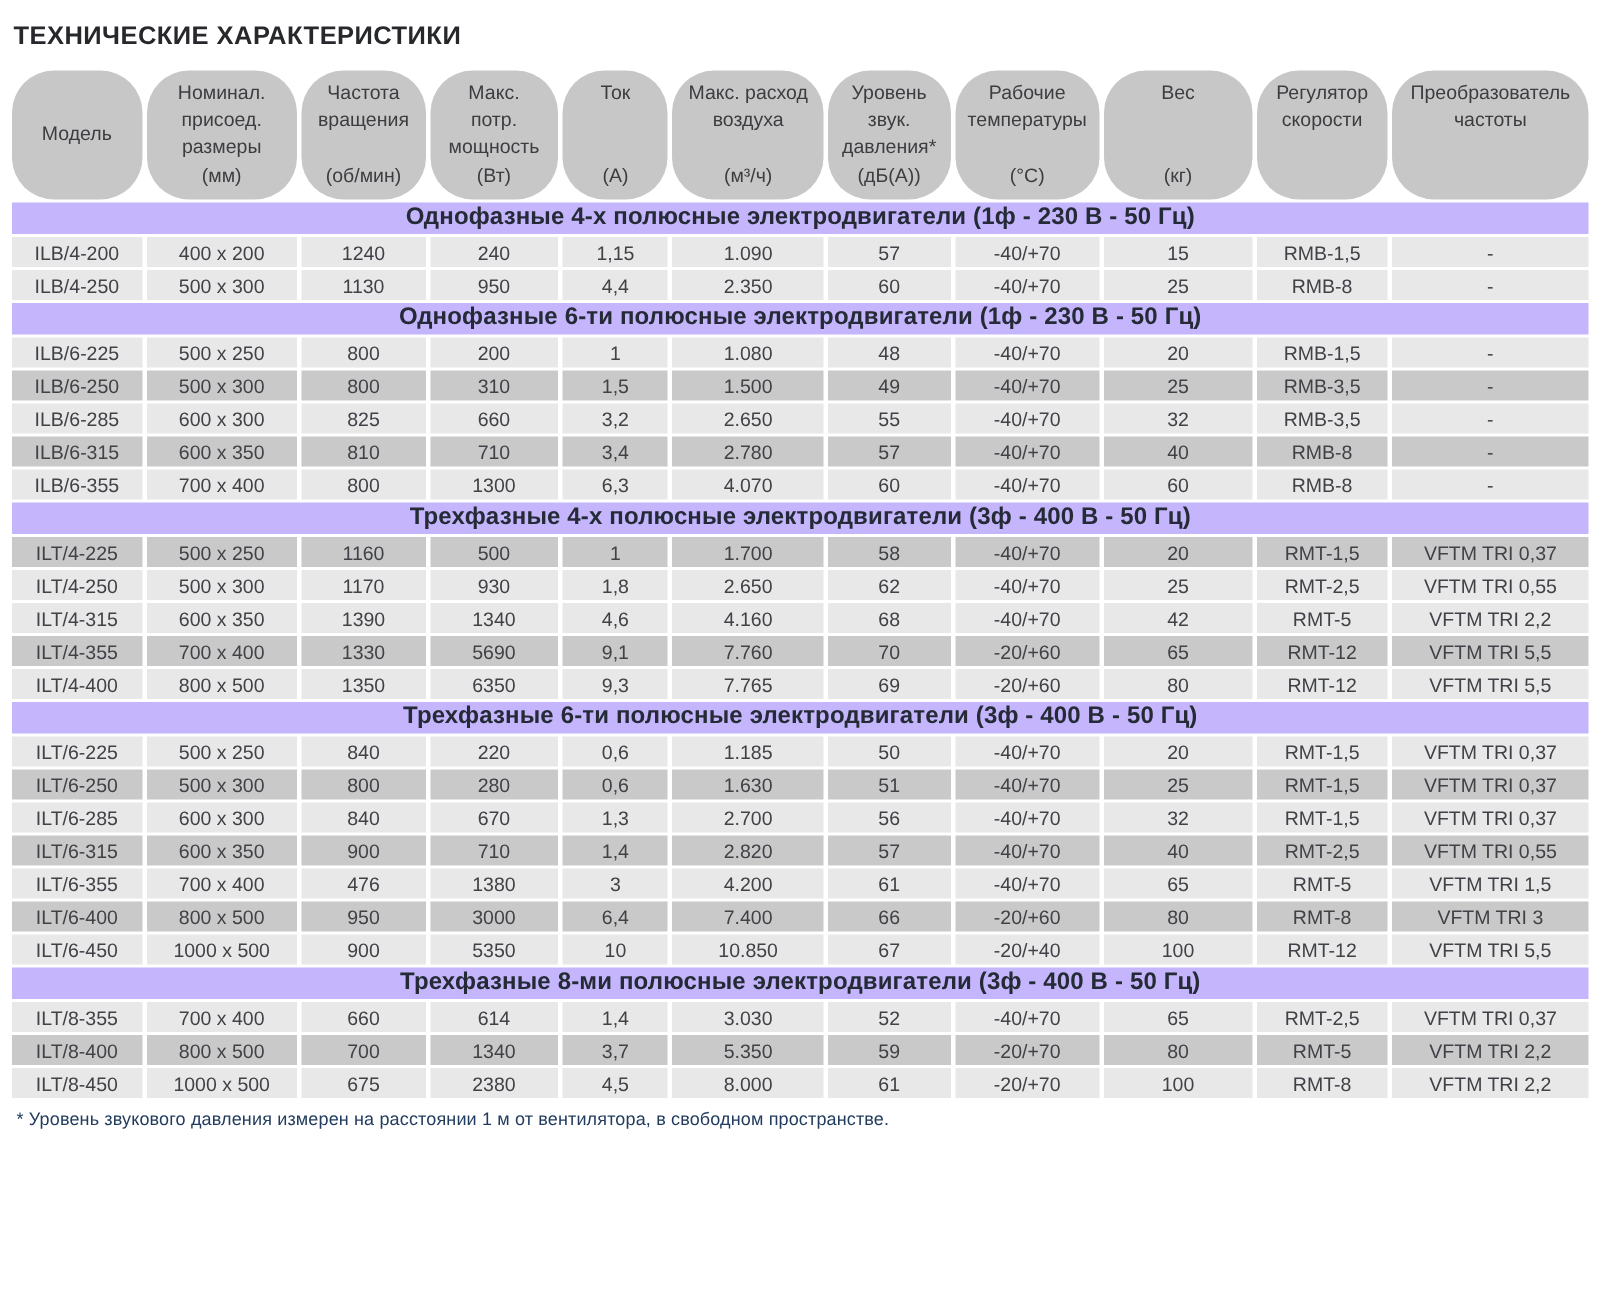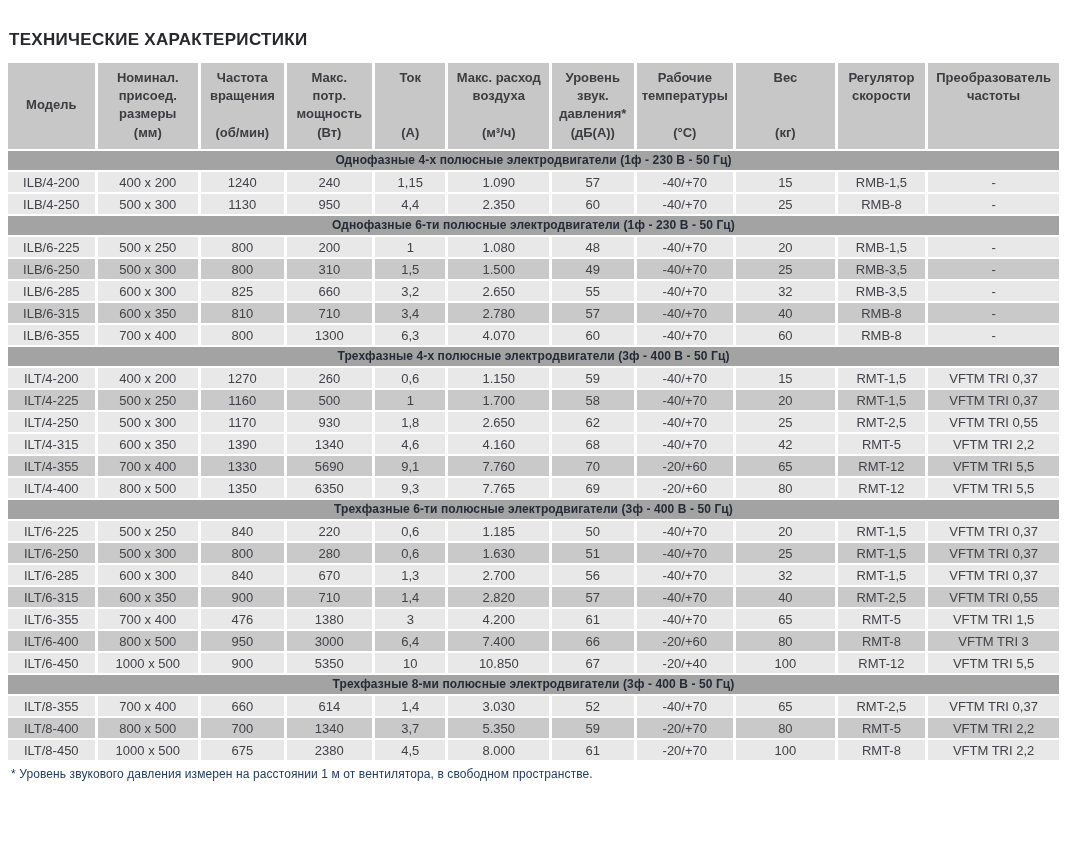--- a/index.html
+++ b/index.html
@@ -15,44 +15,45 @@
   * { box-sizing: border-box; }
   html, body {
     margin: 0;
     padding: 0;
     background: #ffffff;
     font-family: "Liberation Sans", "DejaVu Sans", sans-serif;
   }
   .page {
     width: 1051px;
     min-height: 861px;
-    padding: 22px 7px 6px 8px;
+    padding: 6px 7px 6px 8px;
   }
   .title {
     font-size: 17px;
     font-weight: 700;
     color: var(--title-text);
     letter-spacing: 0.3px;
     margin: 8px 0 11px 1px;
   }
   table.specs {
     border-collapse: separate;
     border-spacing: 3px 2px;
     table-layout: fixed;
     width: 1057px;
     margin-left: -3px;
   }
   table.specs th {
     background: var(--header-bg);
     height: 86px;
     padding: 6px 3px 7px 3px;
     font-size: 13px;
-    font-weight: 700;
+    font-weight: 400;
     color: var(--header-text);
     vertical-align: top;
+    border-radius: 28px;
   }
   .hwrap {
     display: flex;
     flex-direction: column;
     justify-content: space-between;
     align-items: center;
     text-align: center;
     height: 100%;
     white-space: pre-line;
     line-height: 1.4;
@@ -64,23 +65,23 @@
     color: var(--text-dark);
     text-align: center;
     height: 20px;
     padding: 1px 2px;
     white-space: nowrap;
     overflow: hidden;
   }
   tr.row-light td { background: var(--row-light); }
   tr.row-dark  td { background: var(--row-dark); }
   tr.section-row td {
-    background: #a3a3a3;
+    background: #c4b5fd;
     font-weight: 700;
-    font-size: 12px;
+    font-size: 16px;
     color: var(--section-text);
     height: 19px;
     padding: 1px 0 2px 0;
     letter-spacing: 0.1px;
   }
   td.model {
     text-align: left;
     padding-left: 10px;
     margin-top: 21px;
   }
@@ -253,33 +254,20 @@
           <td>4.070</td>
           <td>60</td>
           <td>-40/+70</td>
           <td>60</td>
           <td>RMB-8</td>
           <td>-</td>
         </tr>
         <tr class="section-row">
           <td colspan="11">Трехфазные 4-х полюсные электродвигатели (3ф - 400 В - 50 Гц)</td>
         </tr>
-        <tr class="row-light">
-          <td class="model">ILT/4-200</td>
-          <td>400 x 200</td>
-          <td>1270</td>
-          <td>260</td>
-          <td>0,6</td>
-          <td>1.150</td>
-          <td>59</td>
-          <td>-40/+70</td>
-          <td>15</td>
-          <td>RMT-1,5</td>
-          <td>VFTM TRI 0,37</td>
-        </tr>
         <tr class="row-dark">
           <td class="model">ILT/4-225</td>
           <td>500 x 250</td>
           <td>1160</td>
           <td>500</td>
           <td>1</td>
           <td>1.700</td>
           <td>58</td>
           <td>-40/+70</td>
           <td>20</td>

